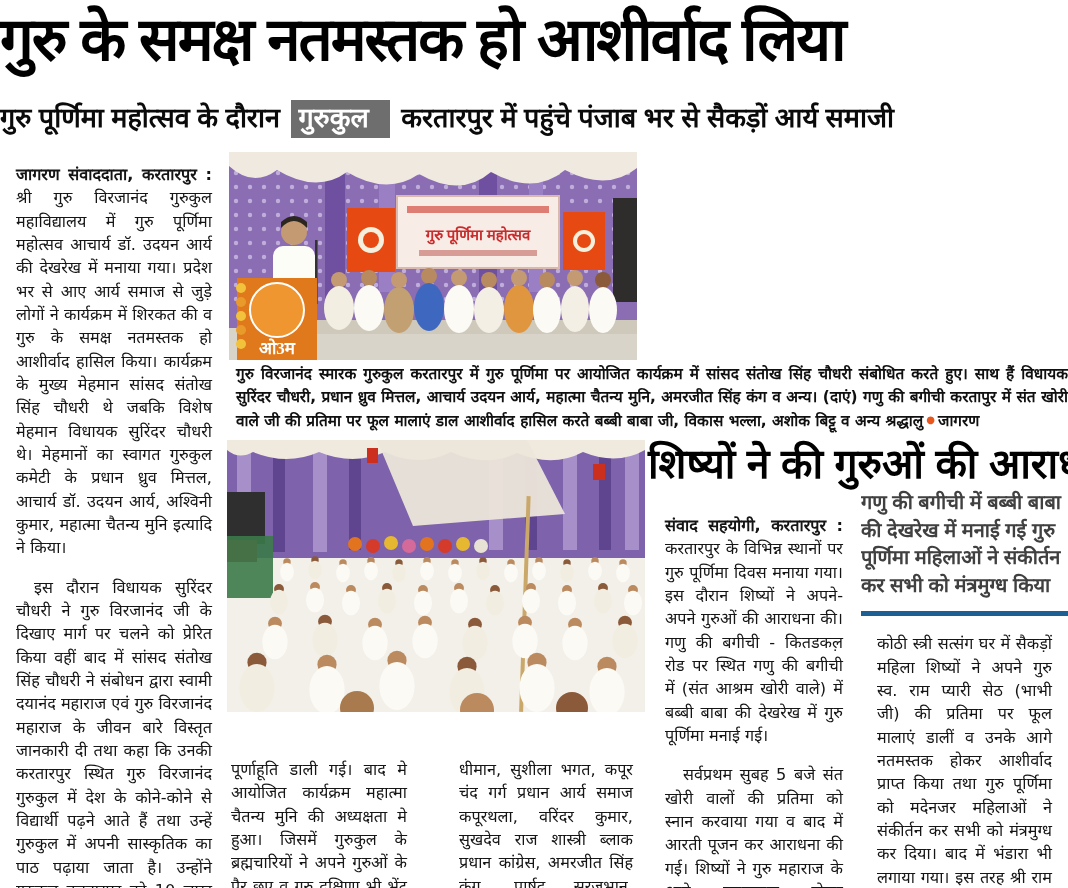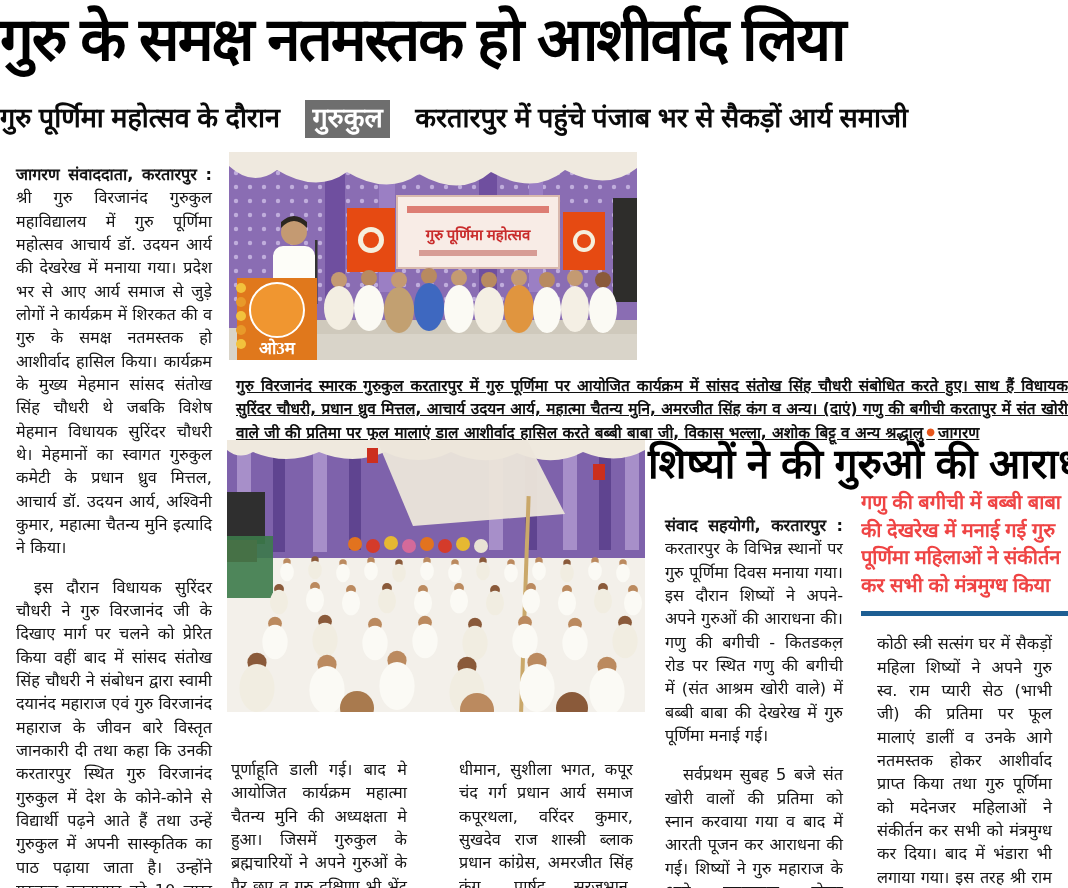--- a/index.html
+++ b/index.html
@@ -6,52 +6,52 @@
   .page{position:relative;width:1068px;height:888px;background:#ffffff;overflow:hidden;
         font-family:"DejaVu Sans",sans-serif;color:#141414;}
 
   
   .main-headline{position:absolute;left:0;top:-10px;width:1068px;
     font-family:"Liberation Sans",sans-serif;font-size:60px;font-weight:800;
     letter-spacing:-2px;color:#000;white-space:nowrap;line-height:100px;}
   .sub-headline{position:absolute;left:0;top:96px;width:1068px;
     font-family:"Liberation Sans",sans-serif;font-size:27px;font-weight:700;
     color:#0a0a0a;white-space:nowrap;line-height:44px;}
-  .hl-box{background:#6e6e6e;color:#ffffff;padding:3px 7px 5px 7px;margin:0 18px;}
+  .hl-box{background:#6e6e6e;color:#ffffff;padding:3px 21px 5px 7px;margin:0 4px;}
 
   
   .bodytext{font-size:16.2px;line-height:1.44;text-align:justify;color:#151515;}
   .bodytext p{margin:16px;}
   .bodytext p + p{text-indent:18px;}
   .lead-in{font-weight:700;}
   .col-left{position:absolute;left:0;top:147px;width:228px;height:741px;overflow:hidden;}
   .colA{position:absolute;left:215px;top:742px;width:208px;height:146px;overflow:hidden;}
   .colB{position:absolute;left:443px;top:742px;width:206px;height:146px;overflow:hidden;}
 
   
   .photo-top{position:absolute;left:229px;top:152px;width:408px;height:208px;font-family:Liberation Serif, serif;}
   .photo-bottom{position:absolute;left:227px;top:440px;width:418px;height:272px;}
   .photo-top svg,.photo-bottom svg{display:block;width:100%;height:100%;}
 
   
   .caption{font-weight:700;color:#101010;}
-  .caption-top{position:absolute;left:236px;top:375px;width:832px;
-    font-size:15.4px;line-height:1.52;text-align:justify;text-decoration:underline;}
+  .caption-top{position:absolute;left:236px;top:363px;width:832px;
+    font-size:15.4px;line-height:1.52;text-align:justify;}
   .caption-bottom{position:absolute;left:231px;top:714px;width:418px;font-size:15px;line-height:1.4;}
   .credit-dot{color:#e8571d;font-size:10px;vertical-align:3px;padding:0 3px;}
   .credit{font-weight:800;}
 
   
   .a2-headline{position:absolute;left:648px;top:434px;width:420px;
     font-family:"Liberation Sans",sans-serif;font-size:41px;font-weight:800;
     color:#000;white-space:nowrap;line-height:60px;}
   .a2-col1{position:absolute;left:649px;top:498px;width:210px;height:390px;overflow:hidden;}
   .a2-col2{position:absolute;left:861px;top:489px;width:207px;height:399px;overflow:hidden;}
   .pullquote{font-family:"Liberation Sans",sans-serif;font-size:20px;font-weight:700;
-    line-height:1.38;color:#ef4444;text-align:left;}
+    line-height:1.38;color:#404040;text-align:left;}
   .quote-divider{height:5px;background:#1d5e93;margin:12px 0 9px 0;}
 </style>
 </head>
 <body>
 
 <div class="page">
 
   <div class="main-headline">गुरु के समक्ष नतमस्तक हो आशीर्वाद लिया</div>
 
   <div class="sub-headline">

